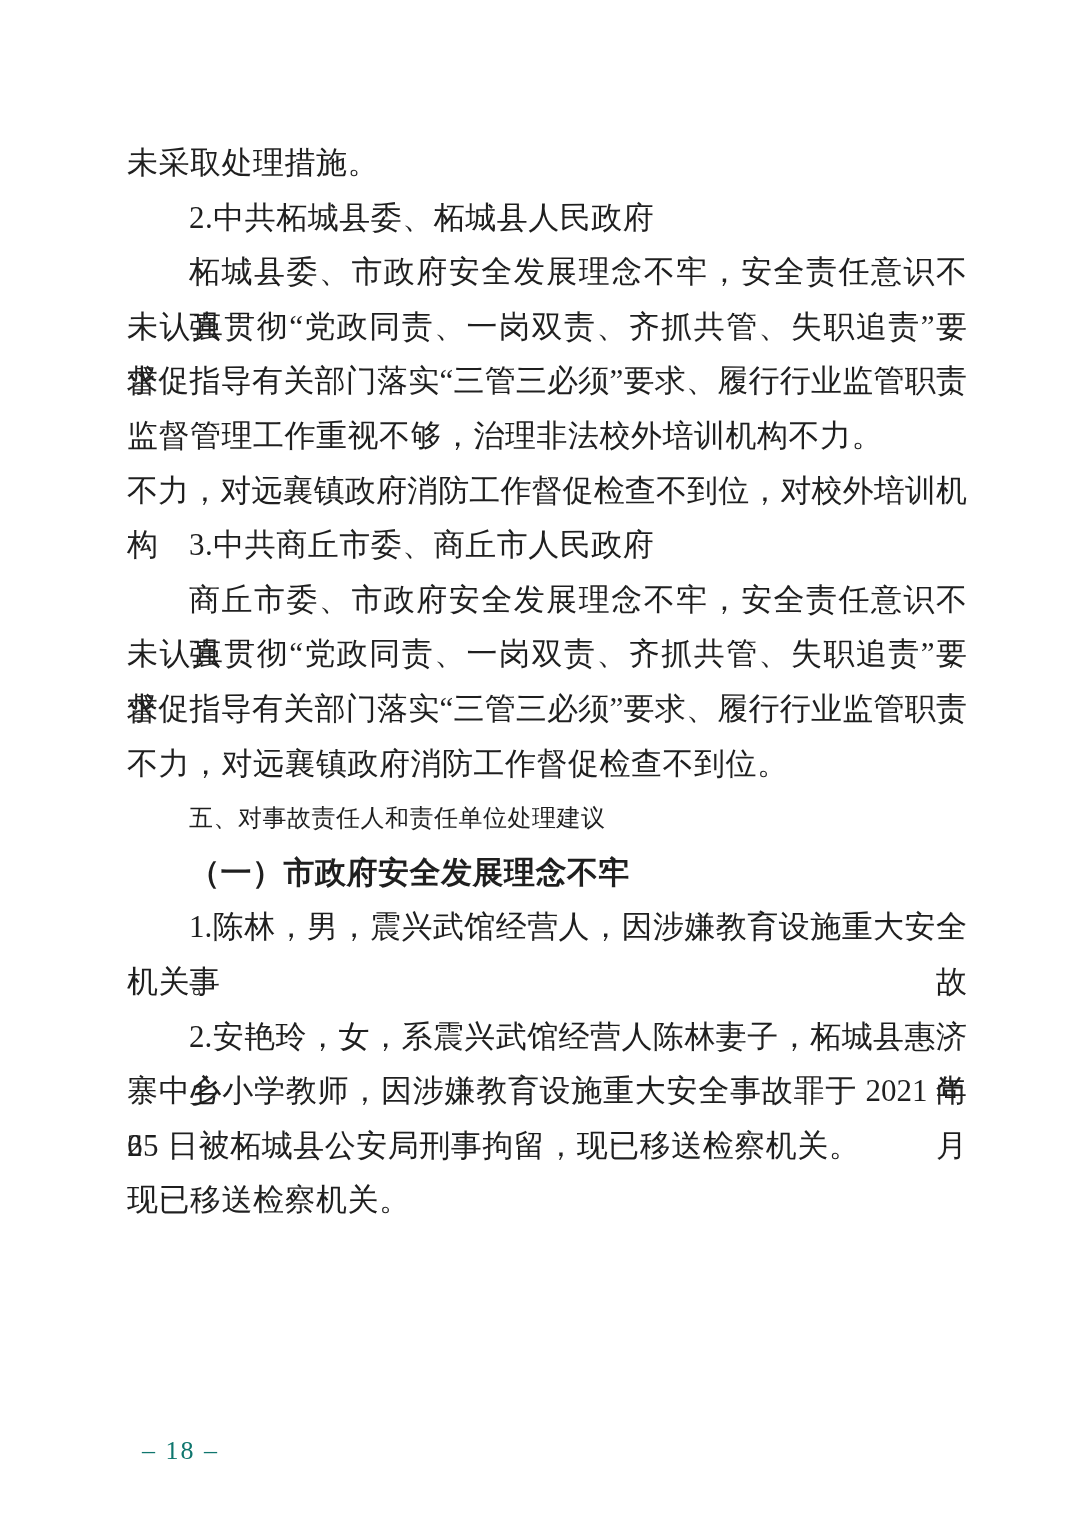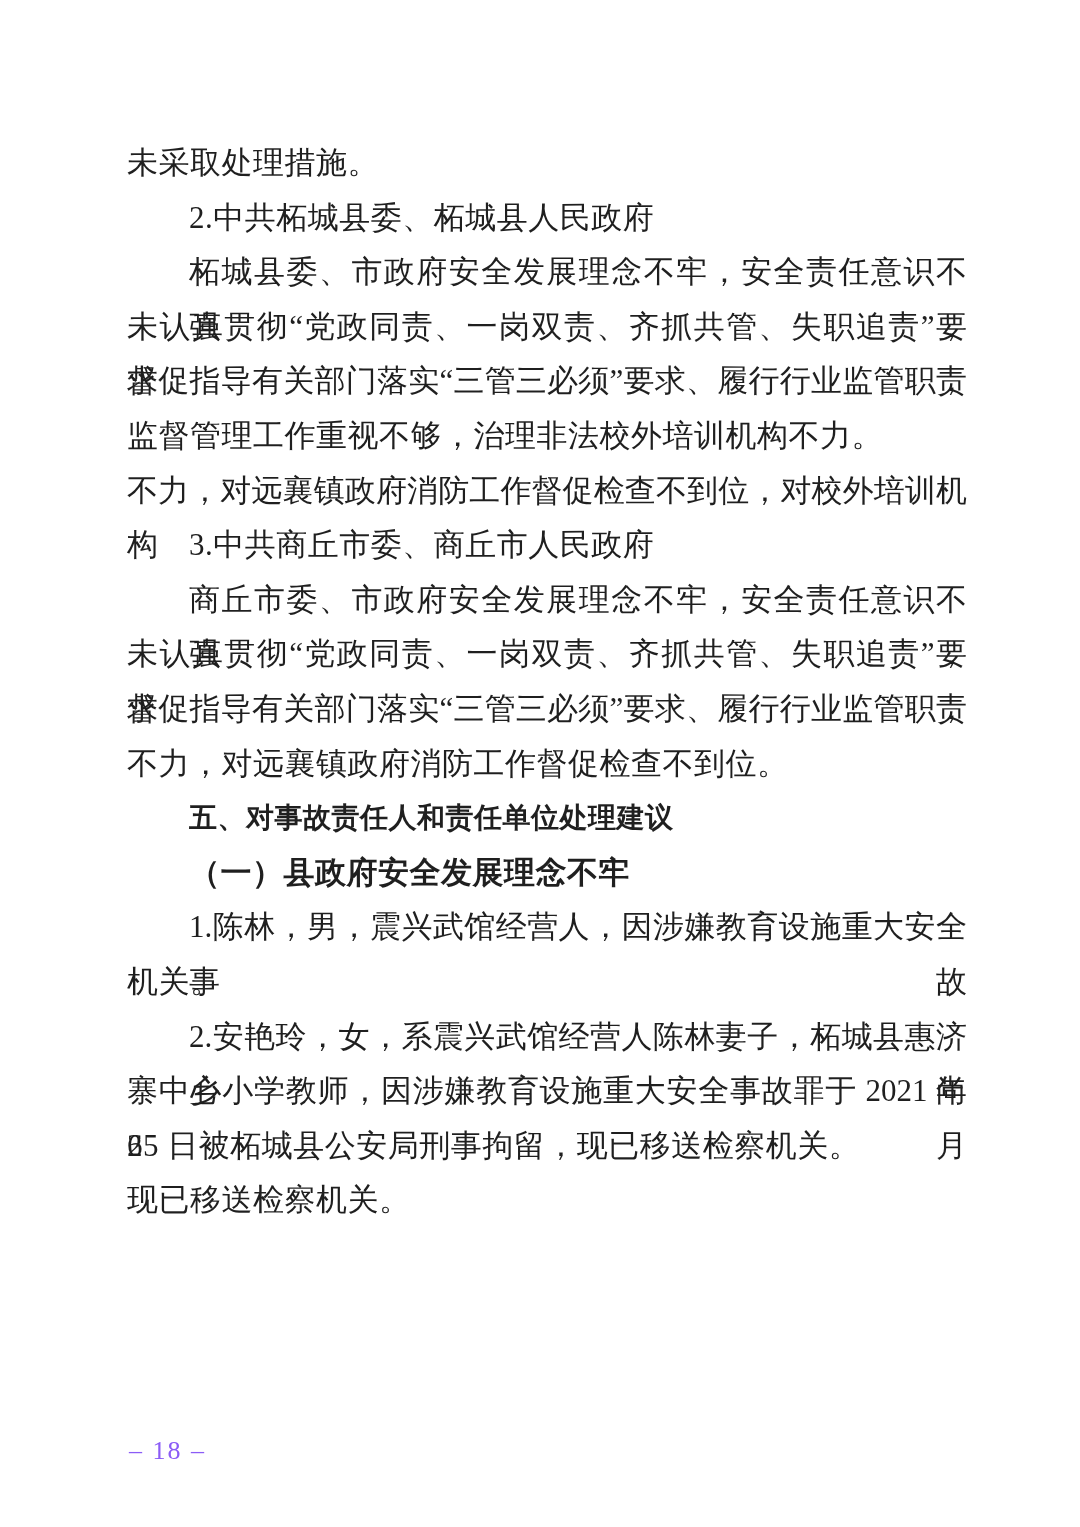--- a/index.html
+++ b/index.html
@@ -38,55 +38,55 @@
     text-align: justify;
     text-align-last: justify;
     text-justify: inter-character;
     letter-spacing: 0;
   }
   .line.indent {
     padding-left: 62px;
   }
   .line.h1 {
     font-family: "Liberation Sans", "DejaVu Sans", sans-serif;
-    font-weight: bold;
-    font-size: 28px;
+    font-weight: normal;
+    font-size: 24px;
   }
   .line.h2 {
     font-weight: bold;
     font-size: 31px;
   }
   .footer-page-number {
     position: absolute;
-    left: 129px;
+    left: 142px;
     top: 1436px;
     font-size: 26px;
     letter-spacing: 2px;
-    color: #8b5cf6;
+    color: #0f766e;
   }
 </style>
 </head>
 <body>
 
 <div class="page">
   <div class="content">
     <div class="line">未采取处理措施。</div>
     <div class="line indent">2.中共柘城县委、柘城县人民政府</div>
     <div class="line indent justify">柘城县委、市政府安全发展理念不牢，安全责任意识不强，</div>
     <div class="line justify">未认真贯彻“党政同责、一岗双责、齐抓共管、失职追责”要求，</div>
     <div class="line justify">督促指导有关部门落实“三管三必须”要求、履行行业监管职责</div>
     <div class="line">监督管理工作重视不够，治理非法校外培训机构不力。</div>
     <div class="line justify">不力，对远襄镇政府消防工作督促检查不到位，对校外培训机构</div>
     <div class="line indent">3.中共商丘市委、商丘市人民政府</div>
     <div class="line indent justify">商丘市委、市政府安全发展理念不牢，安全责任意识不强，</div>
     <div class="line justify">未认真贯彻“党政同责、一岗双责、齐抓共管、失职追责”要求，</div>
     <div class="line justify">督促指导有关部门落实“三管三必须”要求、履行行业监管职责</div>
     <div class="line">不力，对远襄镇政府消防工作督促检查不到位。</div>
     <div class="line indent h1">五、对事故责任人和责任单位处理建议</div>
-    <div class="line indent h2">（一）县政府安全发展理念不牢</div>
+    <div class="line indent h2">（一）市政府安全发展理念不牢</div>
     <div class="line indent justify">1.陈林，男，震兴武馆经营人，因涉嫌教育设施重大安全事故</div>
     <div class="line">机关。</div>
     <div class="line indent justify">2.安艳玲，女，系震兴武馆经营人陈林妻子，柘城县惠济乡尚</div>
     <div class="line justify">寨中心小学教师，因涉嫌教育设施重大安全事故罪于 2021 年 6 月</div>
     <div class="line">25 日被柘城县公安局刑事拘留，现已移送检察机关。</div>
     <div class="line">现已移送检察机关。</div>
   </div>
   <div class="footer-page-number">– 18 –</div>
 </div>
 

